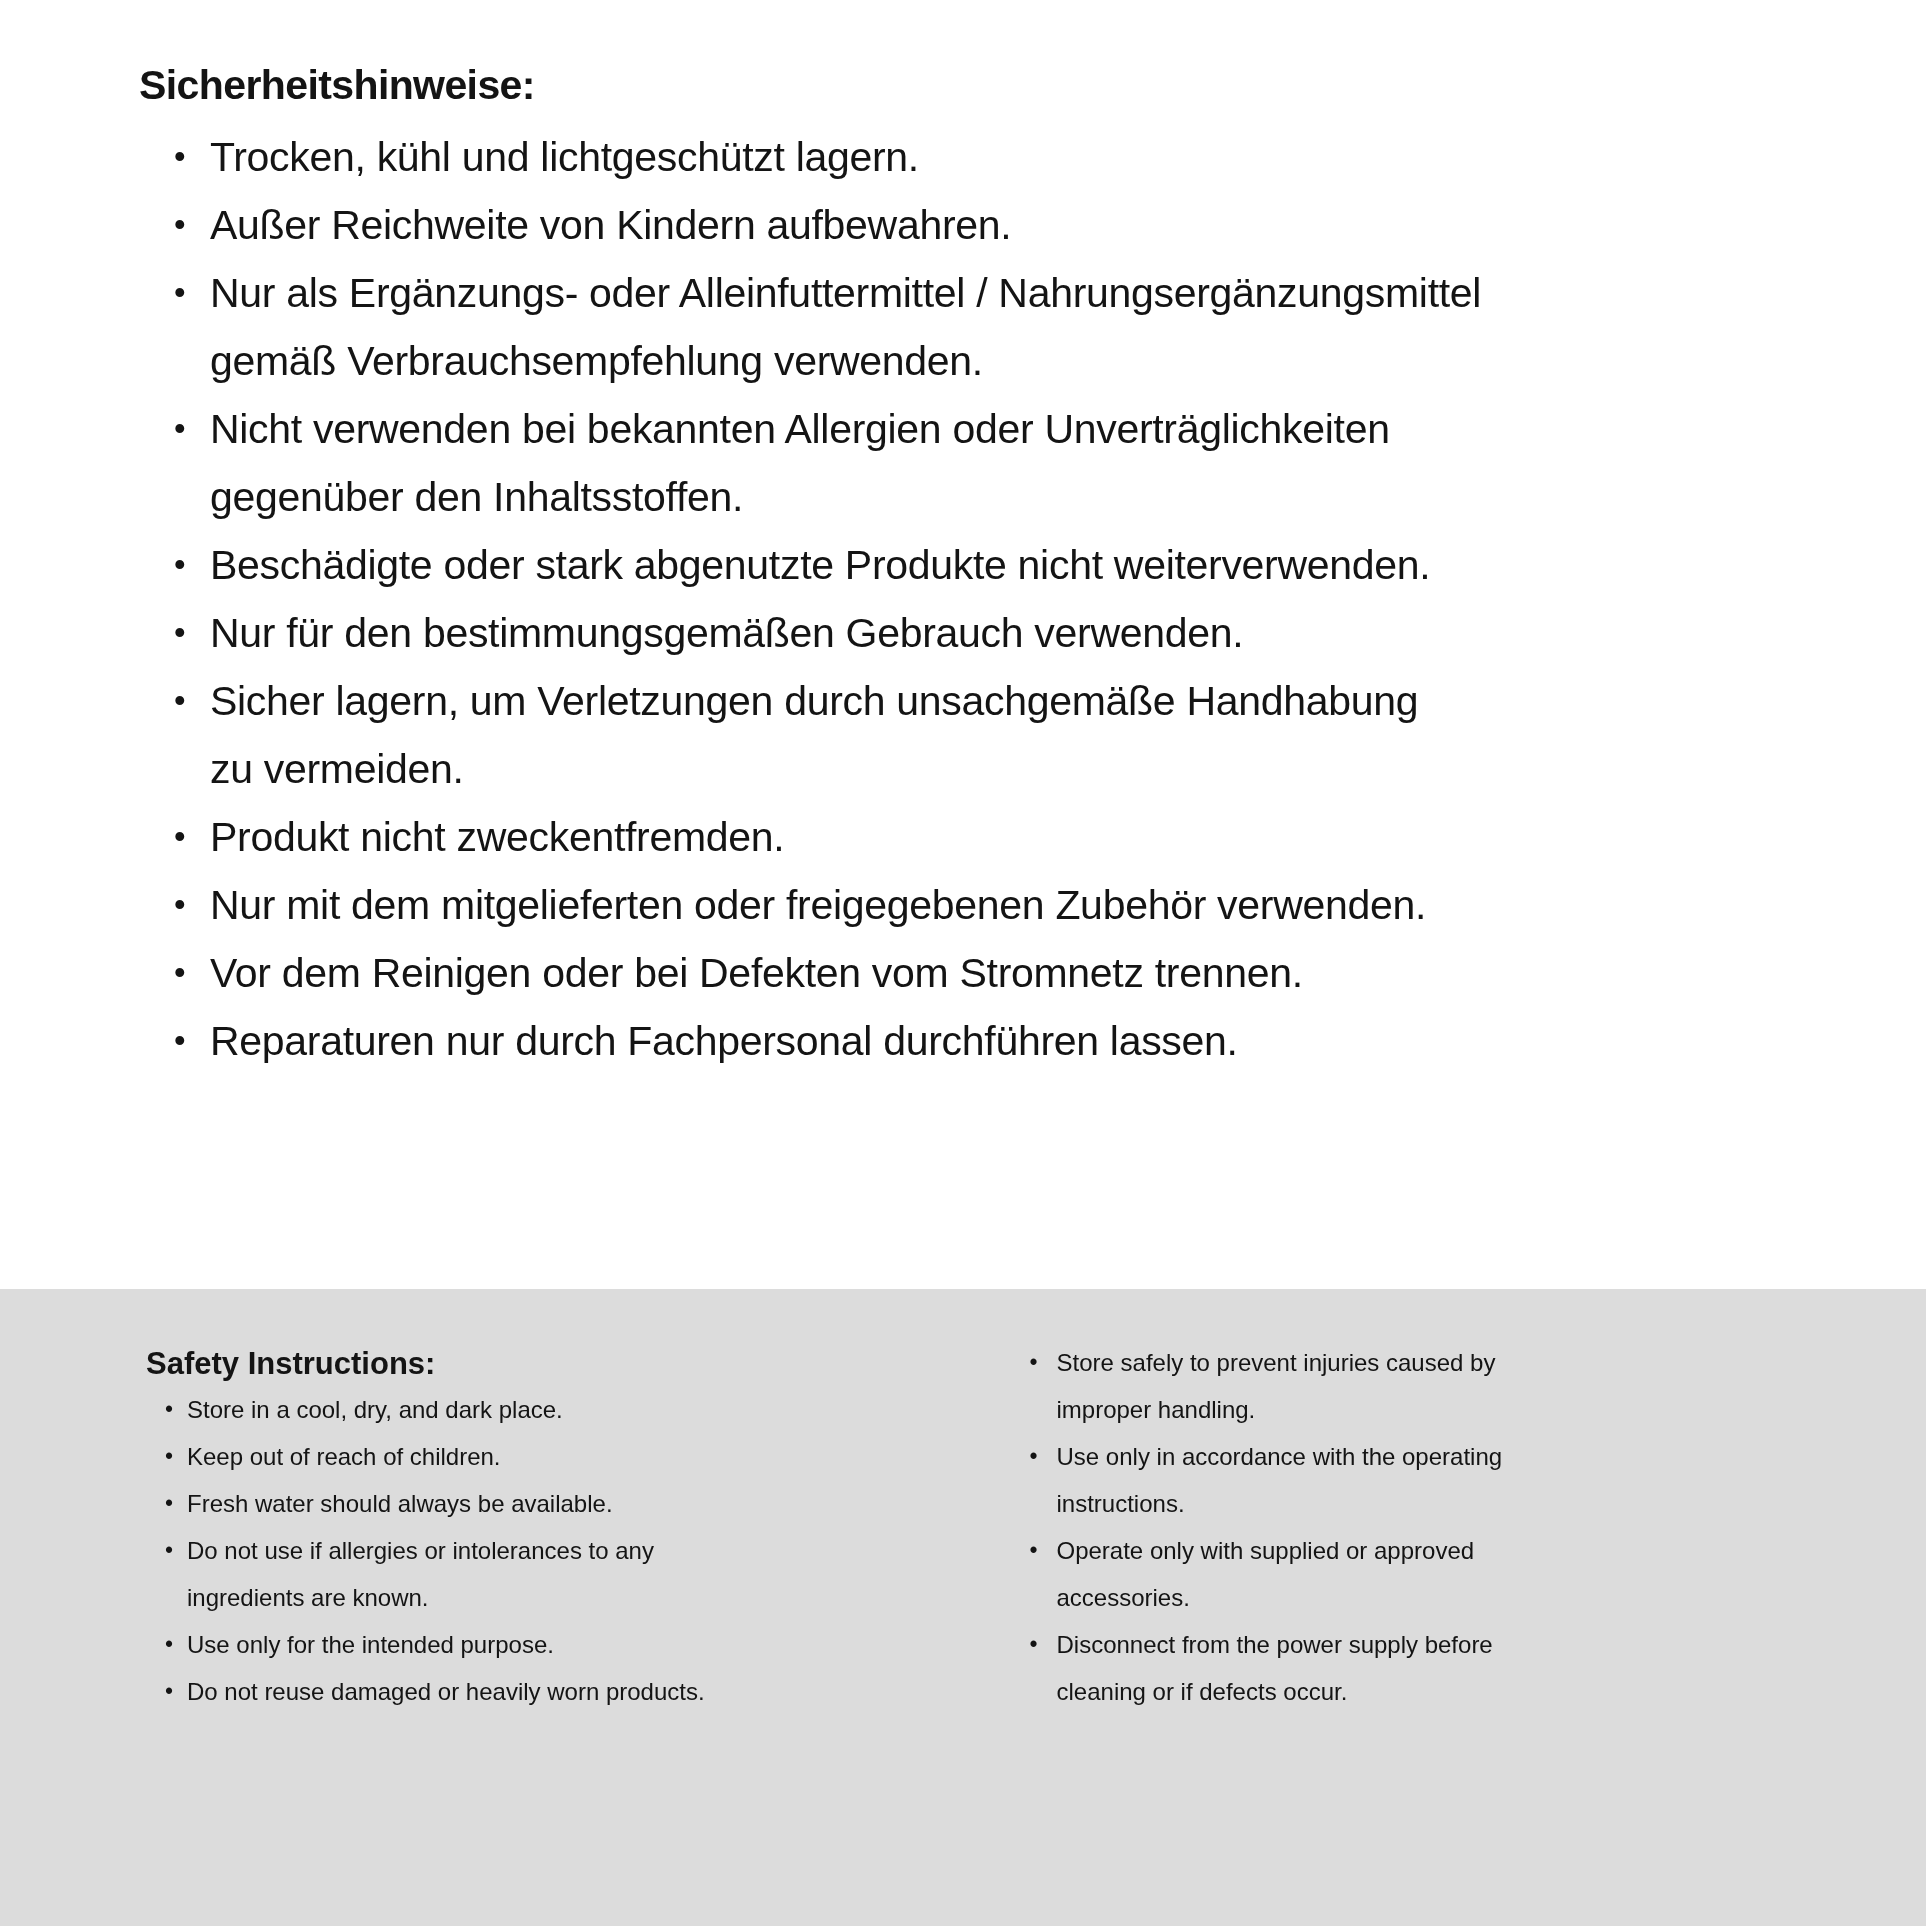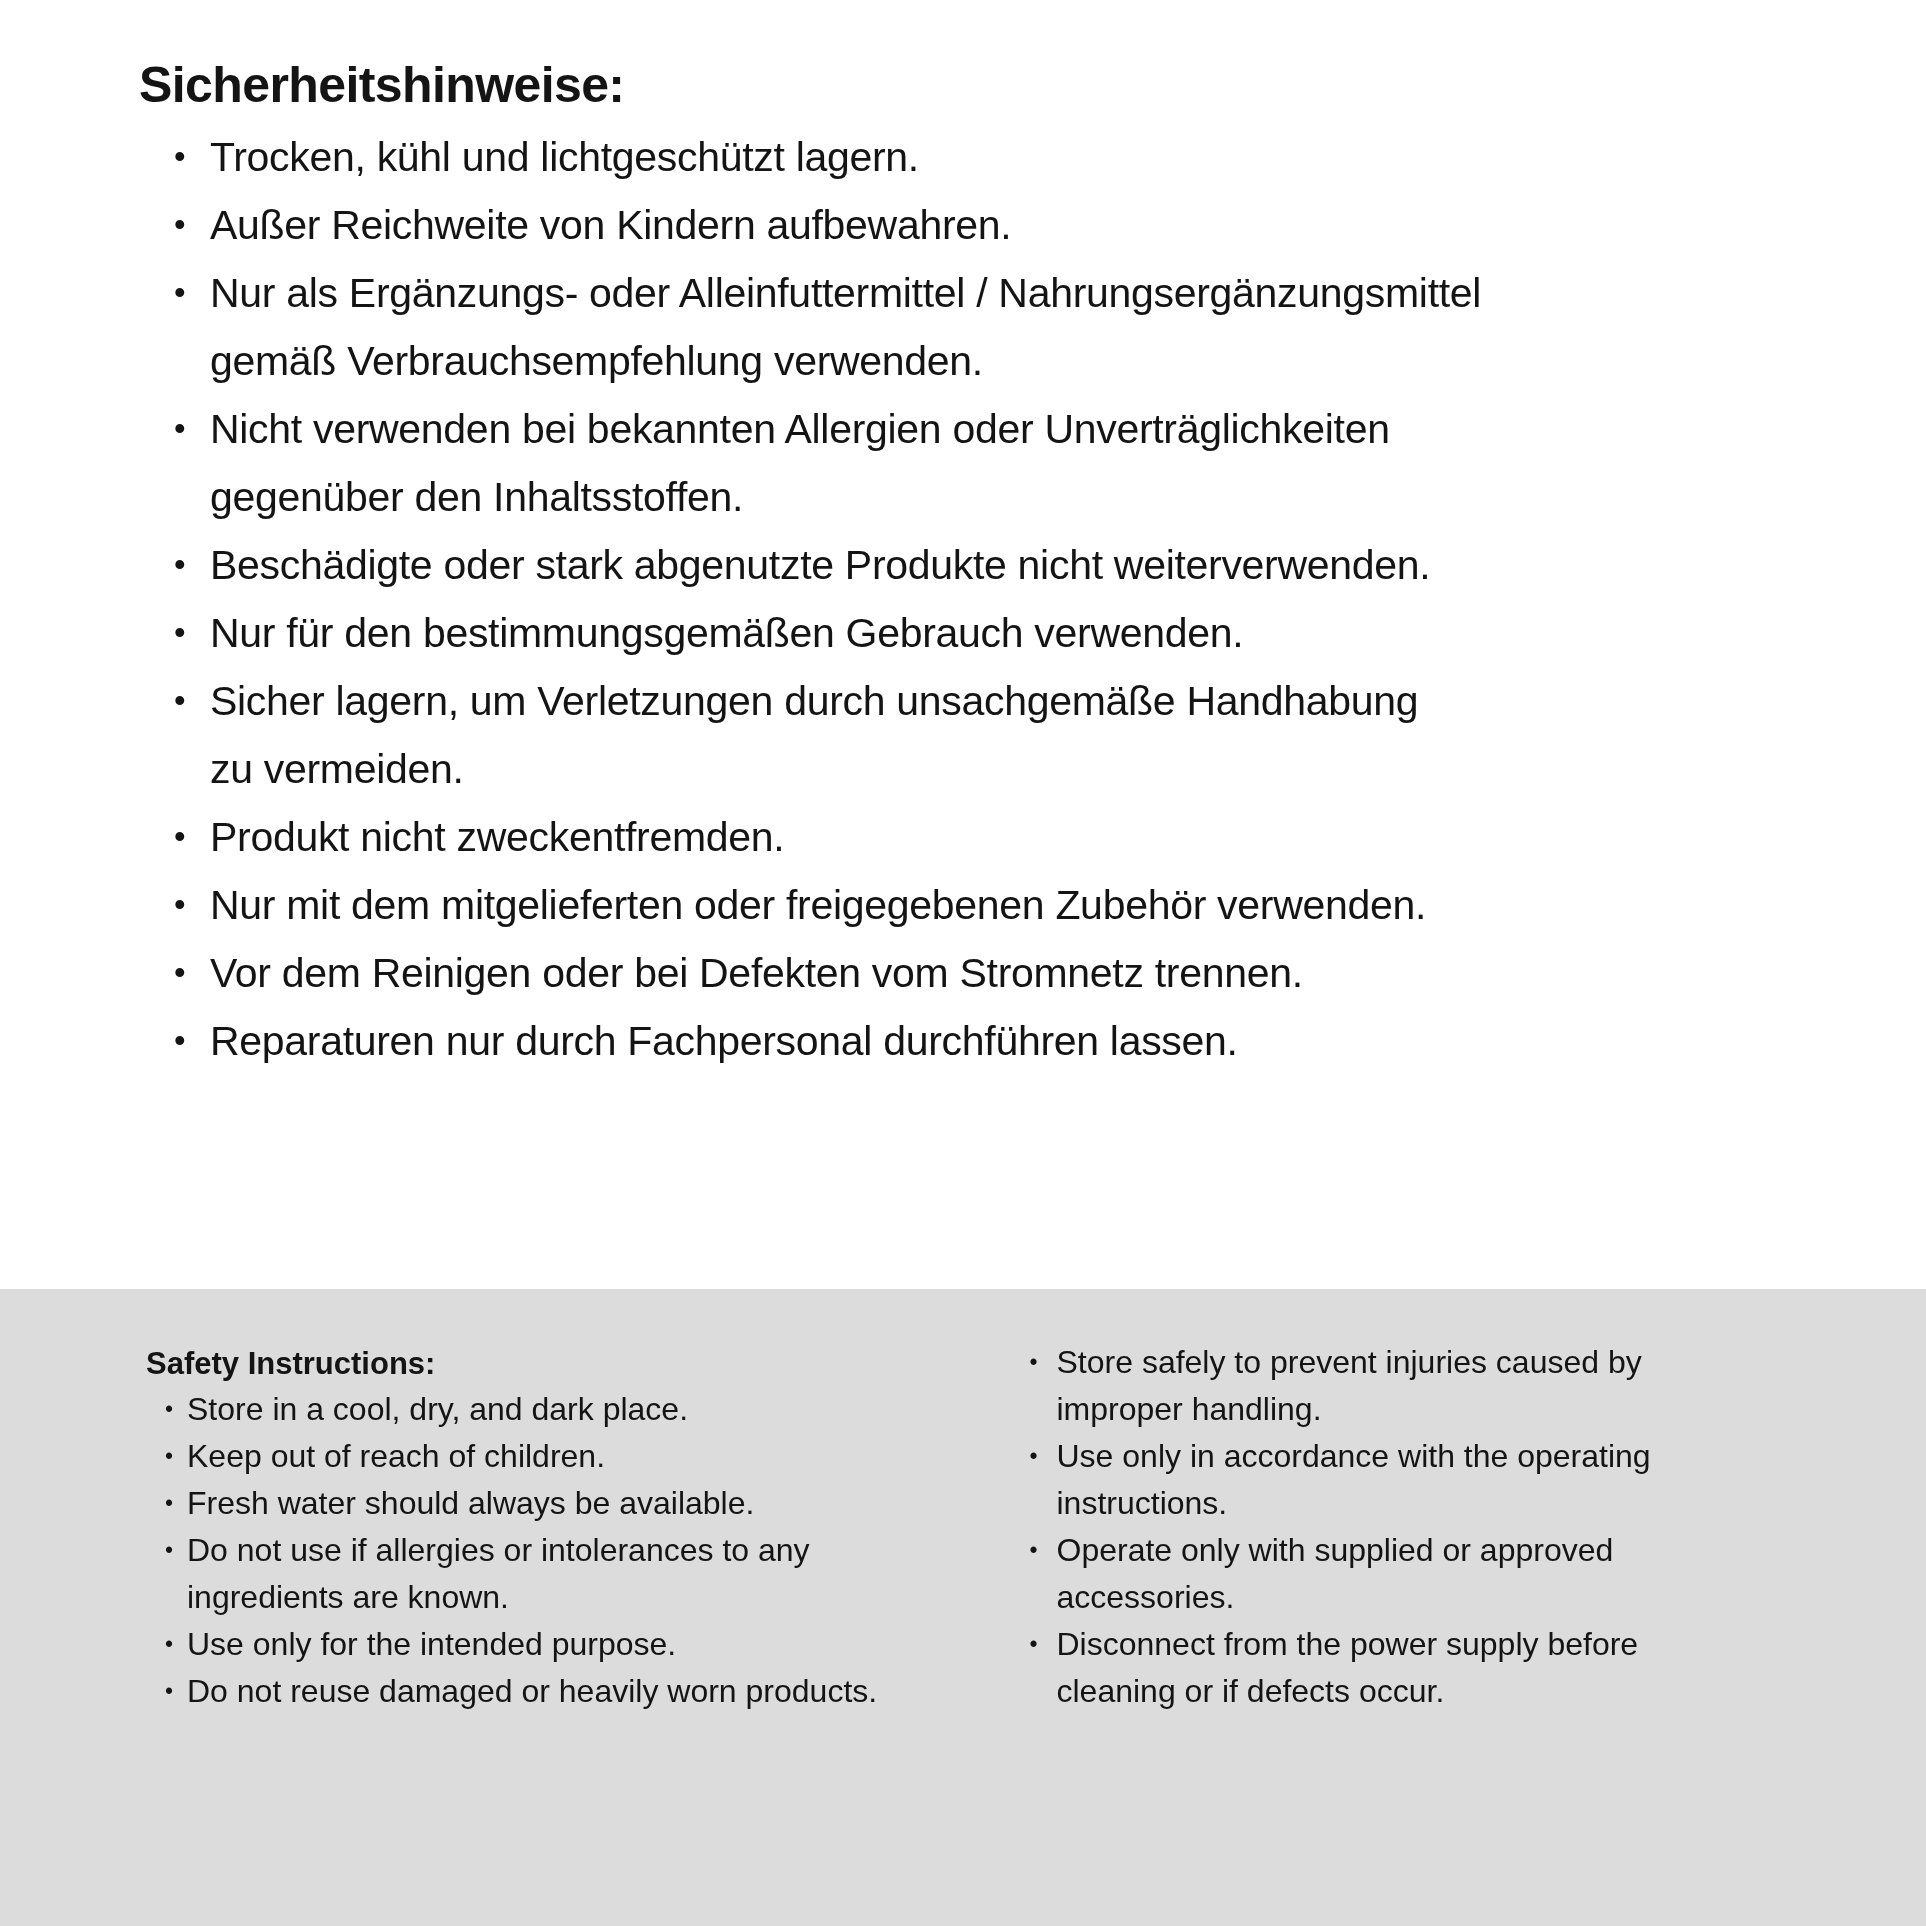--- a/index.html
+++ b/index.html
@@ -17,21 +17,21 @@
   }
 
   
   .german-section {
     position: absolute;
     left: 139px;
     top: 55px;
     width: 1746px;
   }
   .german-title {
-    font-size: 50px;
+    font-size: 41px;
     font-weight: 700;
     line-height: 60px;
     letter-spacing: -0.6px;
     margin: 0 0 7.7px 0;
   }
   .german-list {
     list-style: none;
     margin: 0;
     padding: 0;
     font-size: 41px;
@@ -77,21 +77,21 @@
   .english-title {
     font-size: 31px;
     font-weight: 700;
     line-height: 39px;
     margin: 0 0 2.6px 0;
   }
   .english-list {
     list-style: none;
     margin: 0;
     padding: 0;
-    font-size: 32px;
+    font-size: 24px;
     line-height: 47px;
   }
   .english-list li {
     position: relative;
     white-space: pre-line;
   }
   .en-col-left .english-list li {
     padding-left: 41px;
   }
   .en-col-left .english-list li::before {

